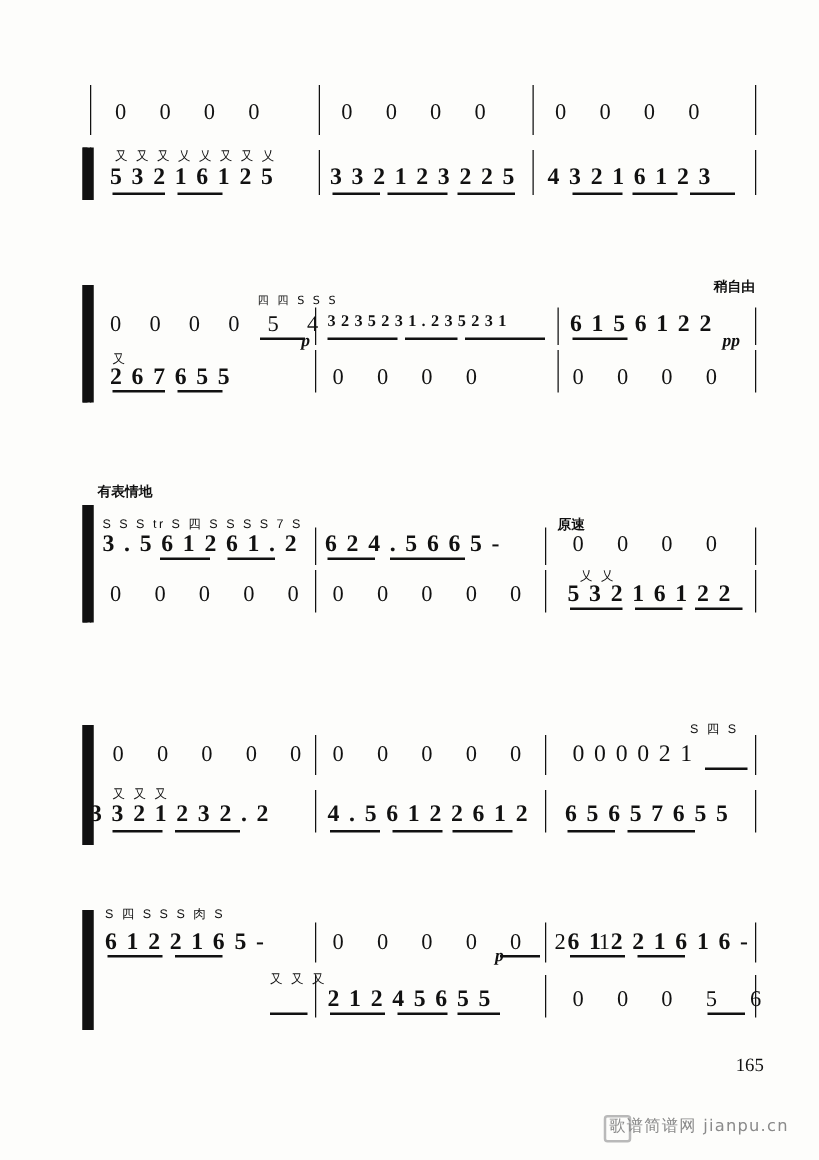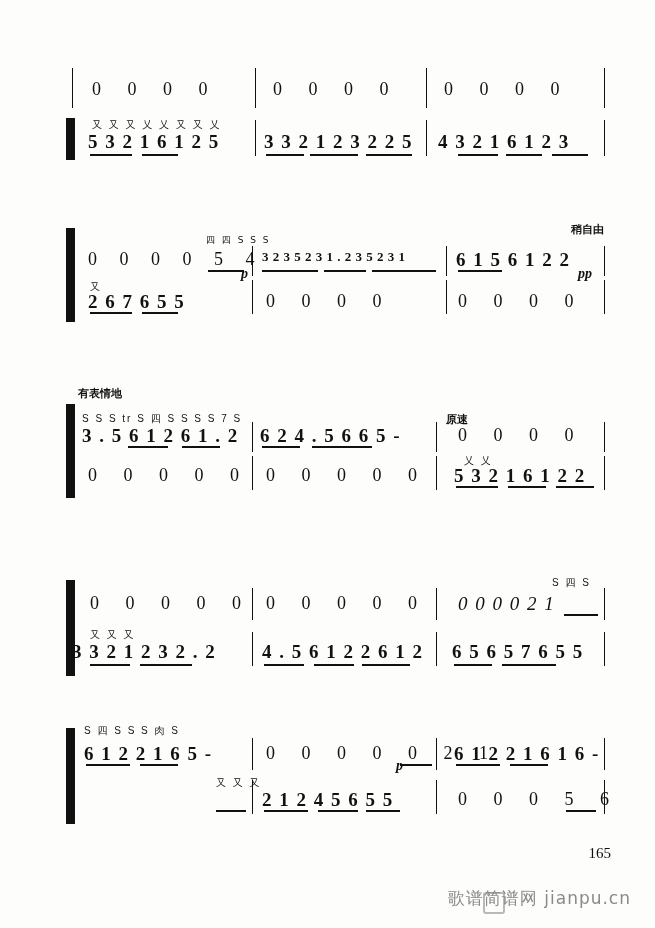--- a/index.html
+++ b/index.html
@@ -129,21 +129,21 @@
     bottom: 66px;
     font-family: "Liberation Serif", serif;
     font-size: 15px;
     color: #111;
   }
   .watermark {
     position: absolute;
     right: 24px;
     bottom: 18px;
     font-family: "DejaVu Sans", sans-serif;
-    font-size: 17px;
+    font-size: 13px;
     color: #8a8a8a;
     letter-spacing: 1px;
   }
   .wm-mark {
     position: absolute;
     right: 150px;
     bottom: 14px;
     width: 18px;
     height: 18px;
     border: 2px solid #b9b9b9;
@@ -279,21 +279,21 @@
     <div class="stave" style="height:56px;">
       <div class="marks" style="left:486px; top:6px;">S 四 S</div>
 
       <div class="bar" style="left:6px; top:18px; height:32px;"></div>
       <div class="bar" style="left:186px; top:18px; height:32px;"></div>
       <div class="bar" style="left:370px; top:18px; height:32px;"></div>
       <div class="bar" style="left:538px; top:18px; height:32px;"></div>
 
       <div class="notes rest" style="left:24px; top:24px;">0  0   0 0 0</div>
       <div class="notes rest" style="left:200px; top:24px;">0   0   0  0  0</div>
-      <div class="notes" style="left:392px; top:24px; font-weight:normal;font-style:italic;">0  0  0  0 2 1</div>
+      <div class="notes" style="left:392px; top:24px; font-weight:normal;">0  0  0  0 2 1</div>
 
       <div class="beam" style="left:498px; top:44px; width:34px;"></div>
     </div>
     <div class="stave" style="height:56px;">
       <div class="brace" style="top:-46px; height:96px;">
         <div class="thick"></div>
           <div class="thin"></div>
       </div>
       <div class="bar" style="left:186px; top:6px; height:34px;"></div>
       <div class="bar" style="left:370px; top:6px; height:34px;"></div>

